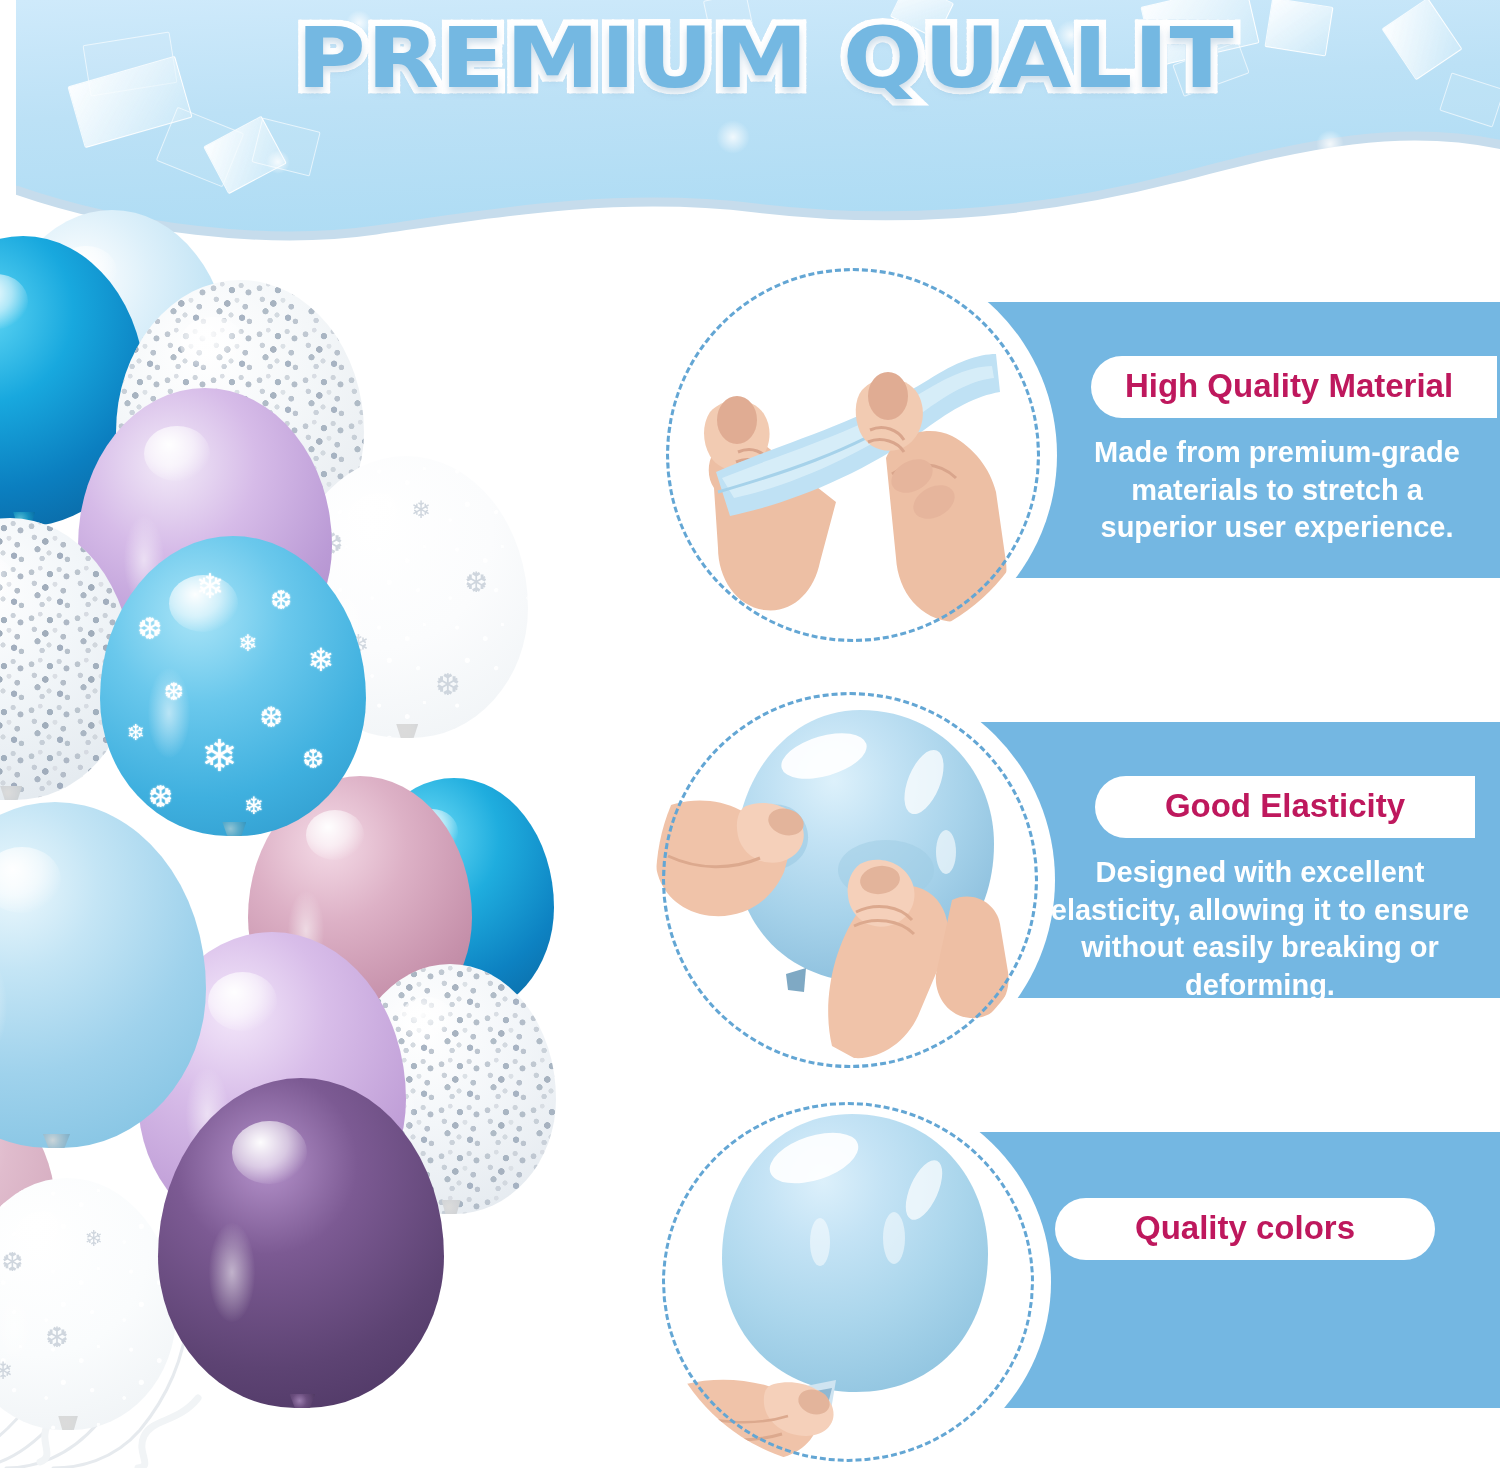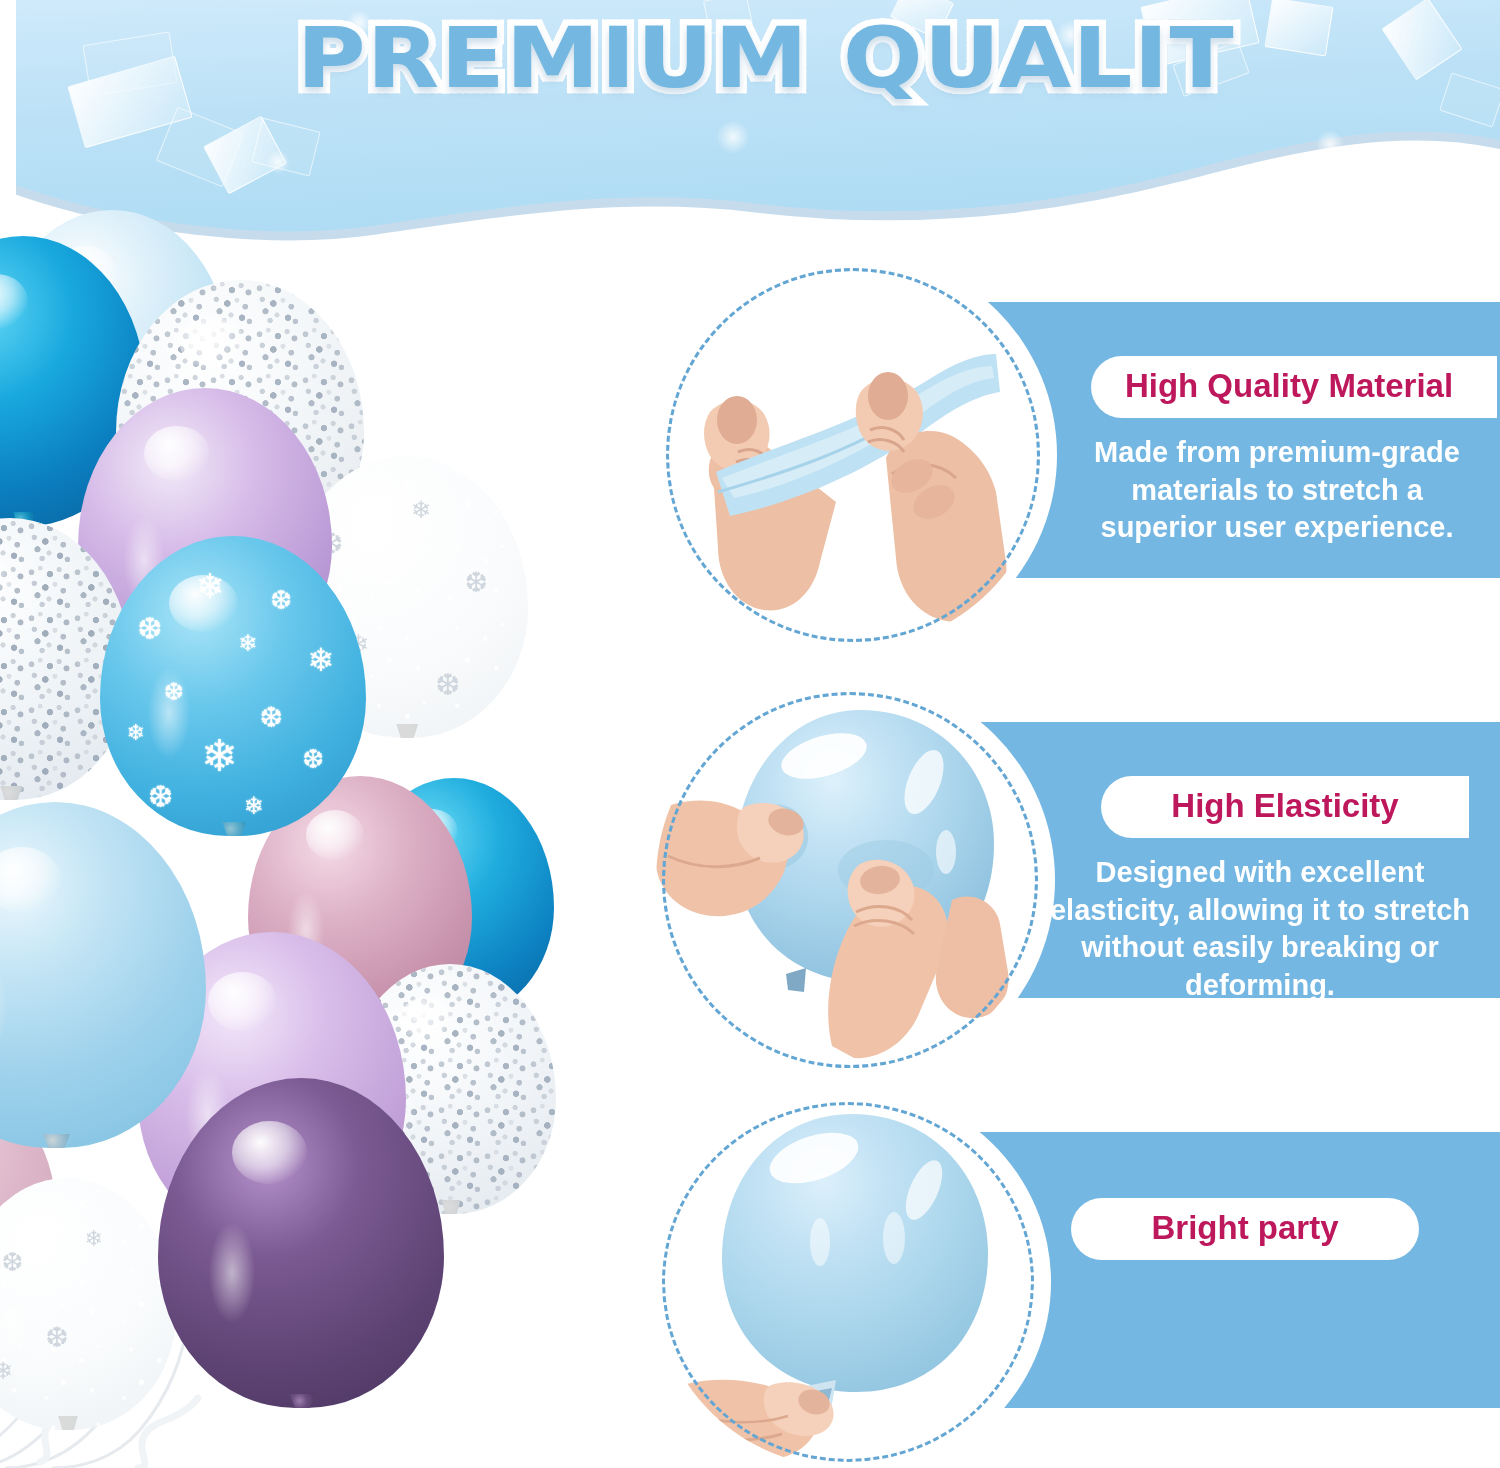--- a/index.html
+++ b/index.html
@@ -420,23 +420,23 @@
 
         <path d="M296,214 C316,204 340,216 344,238 L352,286 C356,312 338,334 314,332
                  C292,330 278,310 280,288 Z" fill="#eebfa4"></path>
       </svg>
     </div>
     <div class="dash-ring"></div>
   </div>
 
   <div class="feature-text" style="left:1020px; top:776px; width:480px;">
     <div style="text-align:center;">
-      <span class="pill-title" style="border-radius:40px 0 0 40px; padding-right:70px; padding-left:70px; margin-right:-50px;">High Elasticity</span>
-    </div>
-    <div class="feature-desc" style="padding:0 14px;">Designed with excellent elasticity, allowing it to stretch without easily breaking or deforming.</div>
+      <span class="pill-title" style="border-radius:40px 0 0 40px; padding-right:70px; padding-left:70px; margin-right:-50px;">Good Elasticity</span>
+    </div>
+    <div class="feature-desc" style="padding:0 14px;">Designed with excellent elasticity, allowing it to ensure without easily breaking or deforming.</div>
   </div>
 
   <div class="feature-panel" style="left:840px; top:1132px; width:660px; height:276px;"></div>
 
   <div class="feature-circle" style="left:656px; top:1096px; width:384px; height:372px;">
     <div class="photo">
       <svg width="384" height="372" viewBox="0 0 384 372">
         <defs>
           <radialGradient id="b3g" cx="38%" cy="24%" r="80%">
             <stop offset="0%" stop-color="#dcf0fb"></stop>
@@ -463,17 +463,17 @@
         <ellipse cx="158" cy="306" rx="16" ry="12" transform="rotate(18 158 306)" fill="#e3b49b"></ellipse>
         <path d="M10,330 C48,346 92,348 126,338" stroke="#dca98e" stroke-width="3" fill="none"></path>
         <path d="M20,314 C58,328 100,330 132,320" stroke="#dca98e" stroke-width="2.5" fill="none"></path>
       </svg>
     </div>
     <div class="dash-ring"></div>
   </div>
 
   <div class="feature-text" style="left:1020px; top:1198px; width:450px;">
     <div style="text-align:center;">
-      <span class="pill-title" style="border-radius:40px; padding-left:80px; padding-right:80px;">Bright party</span>
+      <span class="pill-title" style="border-radius:40px; padding-left:80px; padding-right:80px;">Quality colors</span>
     </div>
   </div>
 
 </div>
 
 </body></html>

